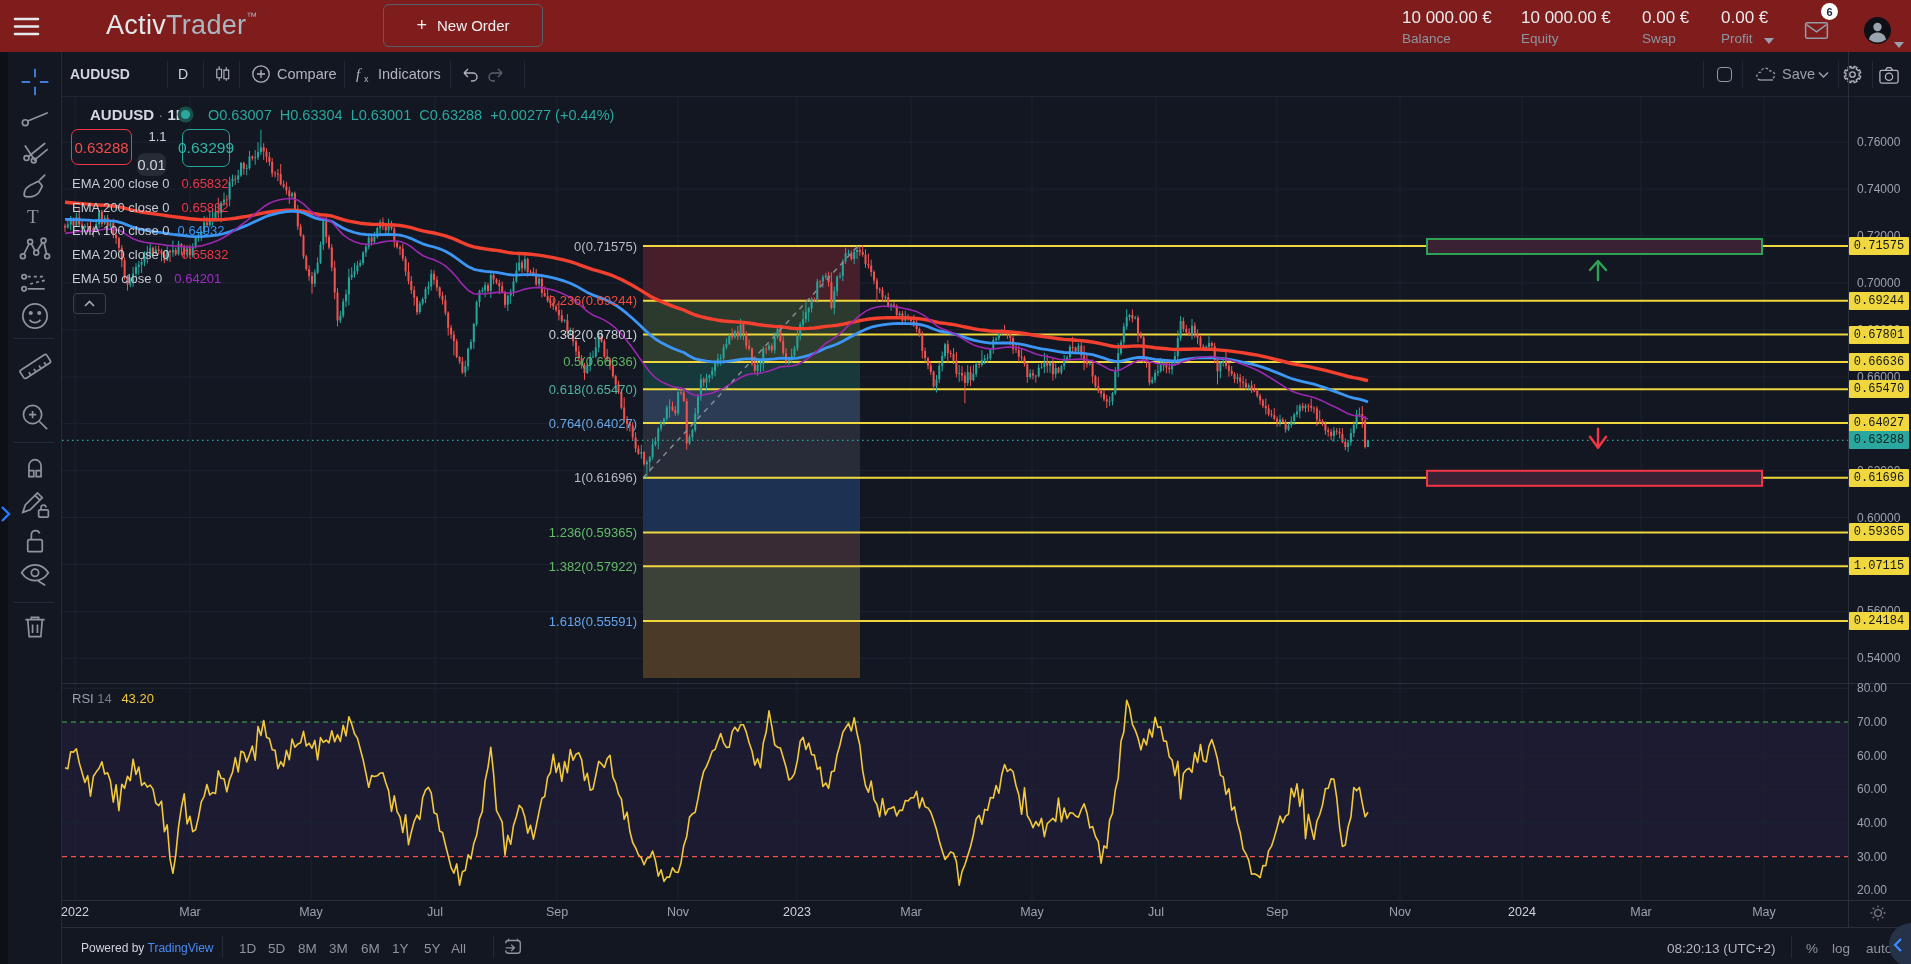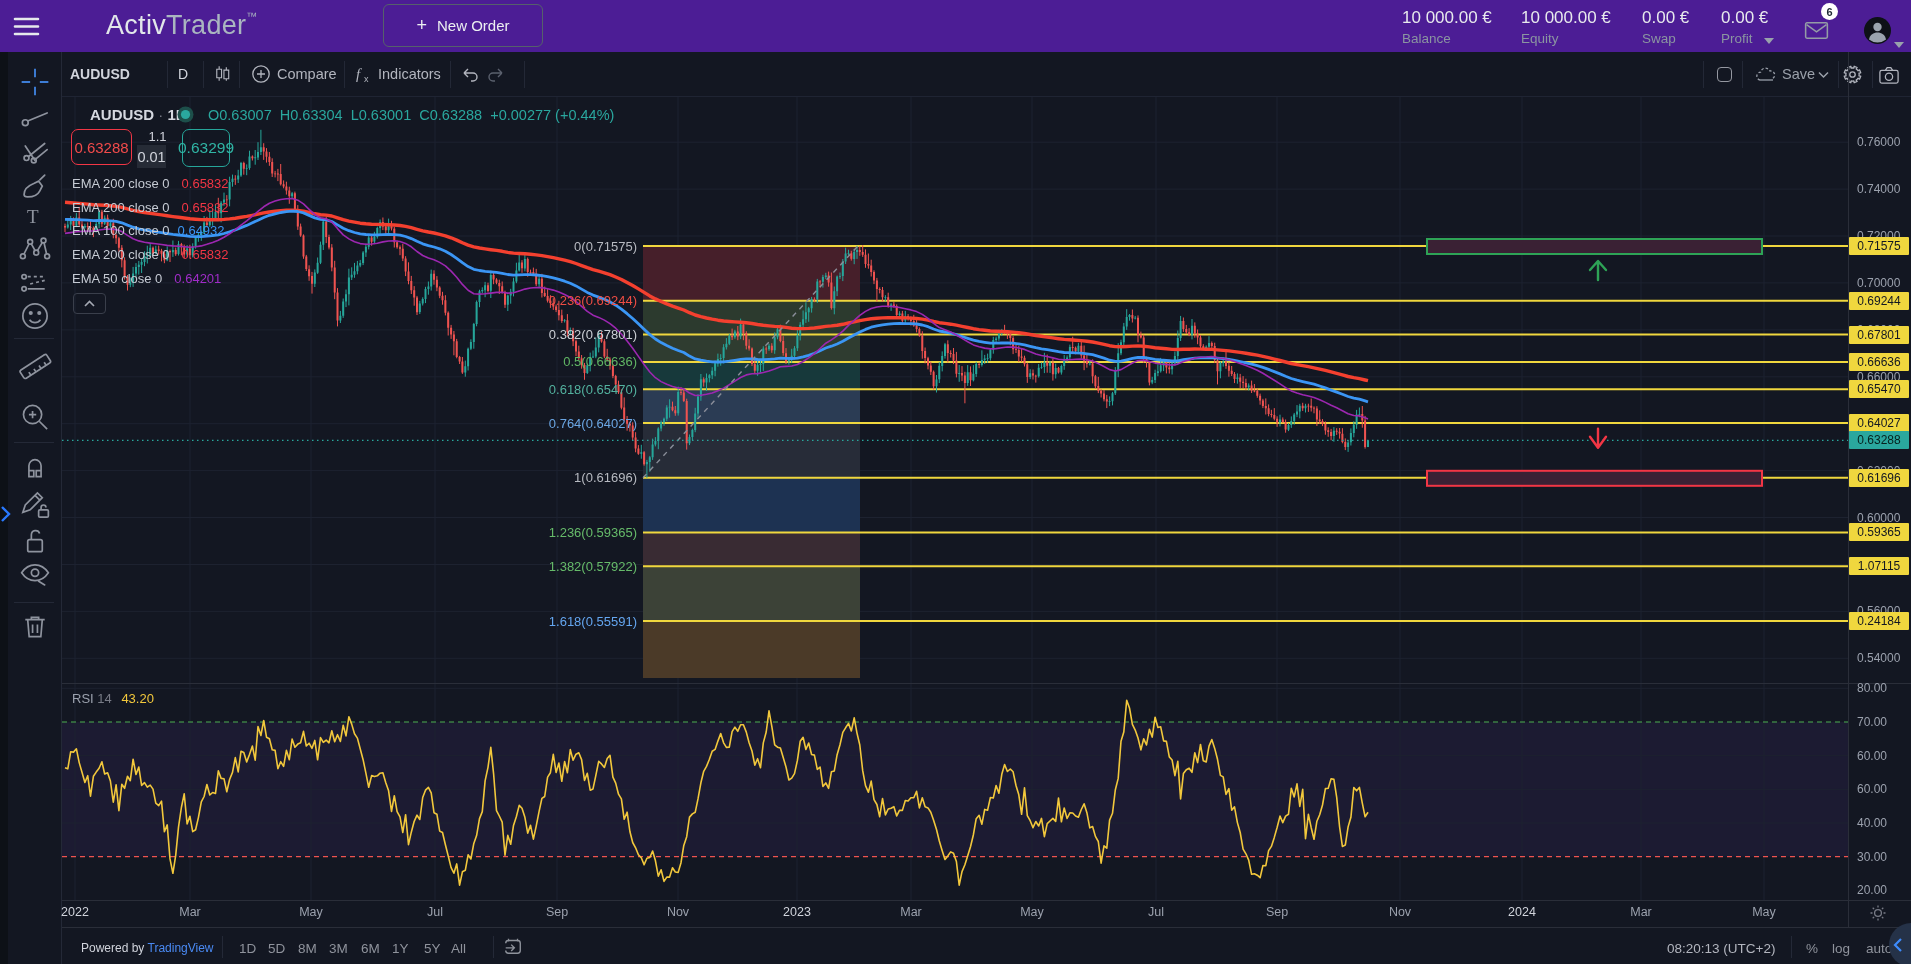--- a/index.html
+++ b/index.html
@@ -1,26 +1,26 @@
 <!DOCTYPE html>
 <html><head><meta charset="utf-8"><style>
 * { margin:0; padding:0; box-sizing:border-box; }
 html,body { width:1911px; height:964px; overflow:hidden; background:#131722;
   font-family:"Liberation Sans",sans-serif; -webkit-font-smoothing:antialiased; }
 .vsep { position:absolute; top:9px; width:1px; height:27px; background:#232836; }
 .sl { position:absolute; left:8px; font-size:12px; color:#9ba1ad; }
 .ylab { position:absolute; left:0; width:60px; height:18px; background:#f0d73e; color:#131722;
-  font-size:12px; display:flex; align-items:center; justify-content:center; border-radius:1px; }
+  font-size:12px; display:flex; align-items:center; justify-content:center; border-radius:1px;font-family:Liberation Mono, monospace; }
 .tl,.ty { position:absolute; top:5px; width:60px; text-align:center; font-size:12.5px; color:#9ba1ad; }
 .ty { color:#d1d4dc; }
 .bb { color:#8f939c; font-size:13.5px; position:absolute; top:13px; }
 </style></head>
 <body>
 
-<div style="position:absolute;left:0;top:0;width:1911px;height:52px;background:#4c1d95">
+<div style="position:absolute;left:0;top:0;width:1911px;height:52px;background:#7f1d1d">
   <div style="position:absolute;left:13px;top:16px"><svg width="27" height="21" viewBox="0 0 27 21" fill="none" stroke="#e6e9ec" stroke-width="2.6" stroke-linecap="round">
         <path d="M2 3h23M2 10.5h23M2 18h23"></path>
       </svg></div>
   <div style="position:absolute;left:106px;top:10px;font-size:27px;letter-spacing:.3px"><span style="color:#e2e7ea">Activ</span><span style="color:#aab6c0">Trader</span><span style="color:#aab6c0;font-size:11px;vertical-align:14px">™</span></div>
   <div style="position:absolute;left:383px;top:4px;width:160px;height:43px;border:1px solid #55606b;border-radius:6px;color:#eceff1;font-size:15px;display:flex;align-items:center;justify-content:center"><span style="font-size:18px;margin-right:10px;font-weight:300">+</span> New Order</div>
   <div style="position:absolute;left:1402px;top:8px;color:#e8eaed;font-size:17px">10 000.00 €</div>
   <div style="position:absolute;left:1402px;top:31px;color:#8b95a1;font-size:13.5px">Balance</div>
   <div style="position:absolute;left:1521px;top:8px;color:#e8eaed;font-size:17px">10 000.00 €</div>
   <div style="position:absolute;left:1521px;top:31px;color:#8b95a1;font-size:13.5px">Equity</div>
   <div style="position:absolute;left:1642px;top:8px;color:#e8eaed;font-size:17px">0.00 €</div>
@@ -208,21 +208,21 @@
   </svg>
 
 <div style="position:absolute;left:90px;top:106px;font-size:15px;font-weight:600;color:#d5d8e0">AUDUSD <span style="color:#787b86;font-weight:400">·</span> 1D</div>
 <svg style="position:absolute;left:177px;top:106px" width="17" height="17">
     <circle cx="8.5" cy="8.5" r="8" fill="#1d4f4a"></circle>
     <circle cx="8.5" cy="8.5" r="4.6" fill="#2aa79e"></circle>
   </svg>
 <div style="position:absolute;left:208px;top:107px;font-size:14.5px;color:#2aa79e">O<span>0.63007</span>&nbsp; H<span>0.63304</span>&nbsp; L<span>0.63001</span>&nbsp; C<span>0.63288</span>&nbsp; +0.00277 (+0.44%)</div>
 <div style="position:absolute;left:71px;top:129px;width:61px;height:36px;border:1.5px solid #f23645;border-radius:7px;background:rgba(19,23,34,.55);color:#f24b4b;font-size:15px;display:flex;align-items:center;justify-content:center">0.63288</div>
 <div style="position:absolute;left:137px;top:129px;width:41px;text-align:center;font-size:13px;color:#d1d4dc">1.1</div>
-<div style="position:absolute;left:137px;top:145px;width:29px;height:23px;background:#262b36;border-radius:0;color:#d1d4dc;font-size:14.5px;display:flex;align-items:center;justify-content:center">0.01</div>
+<div style="position:absolute;left:137px;top:153px;width:29px;height:23px;background:#262b36;border-radius:8px;color:#d1d4dc;font-size:14.5px;display:flex;align-items:center;justify-content:center">0.01</div>
 <div style="position:absolute;left:182px;top:129px;width:48px;height:38px;border:1.5px solid #26a69a;border-radius:7px;background:rgba(19,23,34,.55);color:#30b5a5;font-size:15.5px;display:flex;align-items:center;justify-content:center">0.63299</div>
 <div style="position:absolute;left:72px;top:176px;font-size:13px;color:#c6cbd4">EMA 200 close 0<span style="color:#f23645;margin-left:12px">0.65832</span></div>
 <div style="position:absolute;left:72px;top:200px;font-size:13px;color:#c6cbd4">EMA 200 close 0<span style="color:#f23645;margin-left:12px">0.65832</span></div>
 <div style="position:absolute;left:72px;top:223px;font-size:13px;color:#c6cbd4">EMA 100 close 0<span style="color:#3b96f5;margin-left:8px">0.64932</span></div>
 <div style="position:absolute;left:72px;top:247px;font-size:13px;color:#c6cbd4">EMA 200 close 0<span style="color:#f23645;margin-left:12px">0.65832</span></div>
 <div style="position:absolute;left:72px;top:271px;font-size:13px;color:#c6cbd4">EMA 50 close 0<span style="color:#a02cc8;margin-left:12px">0.64201</span></div>
 <div style="position:absolute;left:73px;top:293px;width:33px;height:21px;border:1px solid #3a3f4b;border-radius:4px;display:flex;align-items:center;justify-content:center">
     <svg width="11" height="7" viewBox="0 0 11 7" fill="none" stroke="#a5a9b3" stroke-width="1.6">
       <path d="M1 6l4.5-4.5L10 6"></path>
     </svg>

